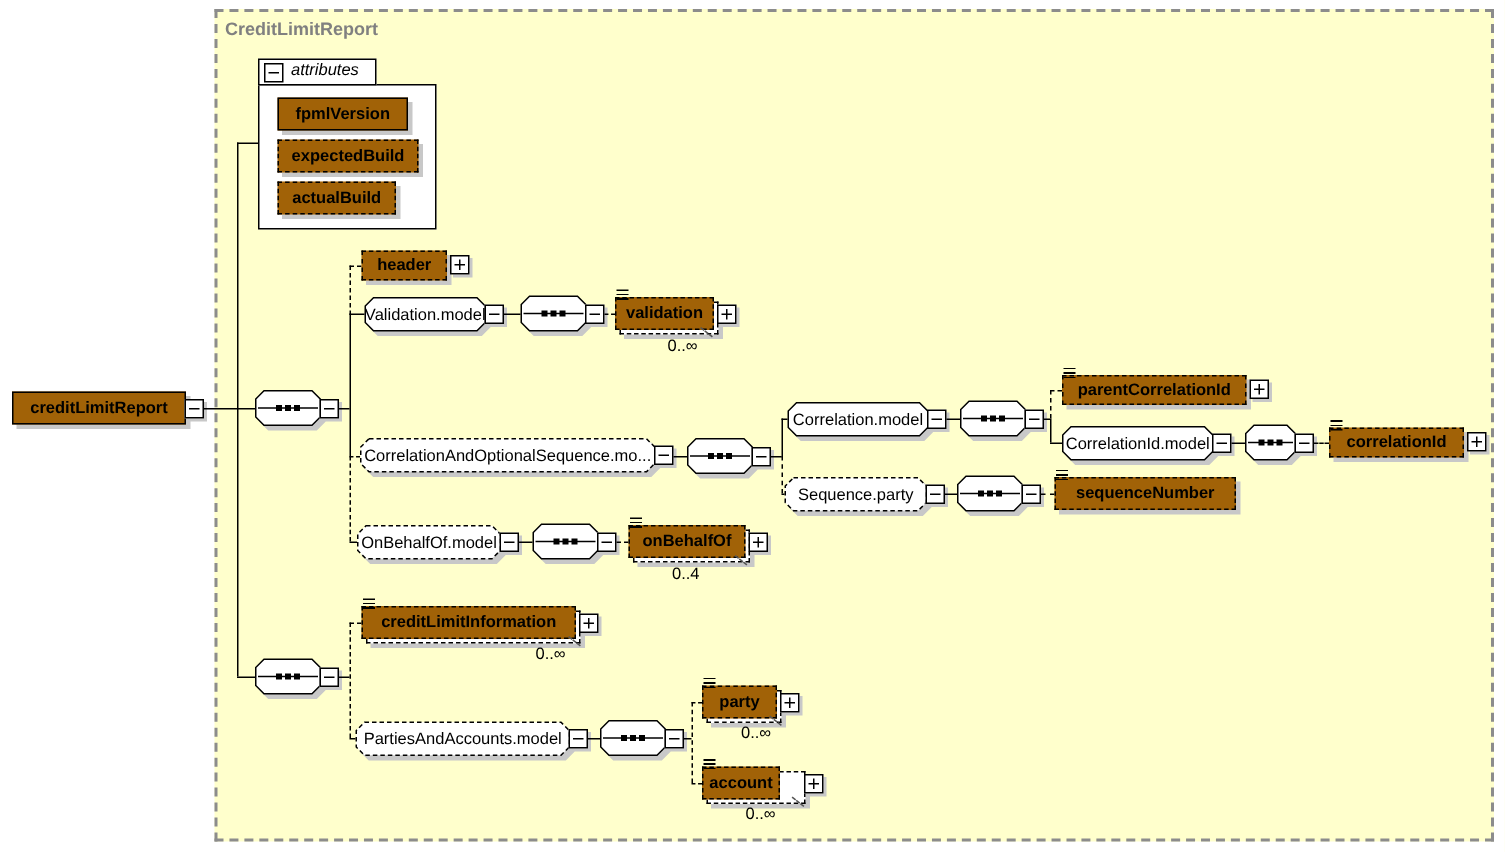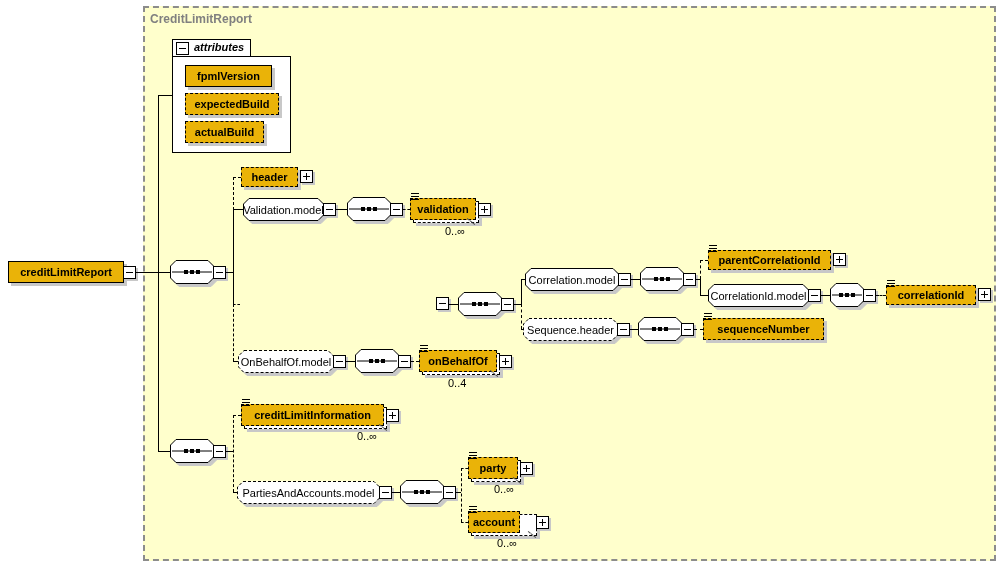--- a/index.html
+++ b/index.html
@@ -1,21 +1,21 @@
 <!DOCTYPE html>
 <html><head>
 <meta charset="utf-8">
 <style>
   html,body{margin:0;padding:0;background:#fff;font-family:"Liberation Sans",sans-serif;}
   #canvas{position:relative;width:1003px;height:568px;background:#ffffff;overflow:hidden;}
   .container{position:absolute;left:143px;top:6px;width:853px;height:555px;background:#FFFFCC;
              border:2px dashed #8C8C8C;box-sizing:border-box;}
   .title{position:absolute;left:150px;top:12px;font-size:12px;font-weight:bold;color:#808080;}
   
-  .ebox{position:absolute;height:22px;background:#eab308;border:1px solid #000;box-shadow:3px 3px 0 #C8C8C8;
+  .ebox{position:absolute;height:22px;background:#a16207;border:1px solid #000;box-shadow:3px 3px 0 #C8C8C8;
         display:flex;align-items:center;justify-content:center;font-size:11px;font-weight:bold;
         white-space:nowrap;box-sizing:border-box;color:#000;}
   .ebox.dashed{border-style:dashed;text-align:center;}
   .ebox.noshadow{box-shadow:none;}
   .back{position:absolute;height:22px;background:#fff;border:1px dashed #000;box-shadow:3px 3px 0 #C8C8C8;box-sizing:border-box;}
   .glyph::before{content:"";position:absolute;left:0;top:-6px;width:8px;height:7px;
         background:repeating-linear-gradient(to bottom,#000 0 1px,transparent 1px 3px);}
   
   .pm{position:absolute;width:13px;height:13px;background:#fff;border:1px solid #000;
       box-shadow:2px 2px 0 #C8C8C8;box-sizing:border-box;}
@@ -30,21 +30,21 @@
   
   .oct{position:absolute;}
   .olabel{position:relative;display:flex;width:100%;height:100%;align-items:center;justify-content:center;
           font-size:11px;color:#000;z-index:1;white-space:nowrap;text-align:right;}
   .occurs{position:absolute;font-size:11px;color:#000;}
   .tick{position:absolute;width:10px;height:0;border-top:1px dashed #555;transform:rotate(38deg);}
   
   .tab{position:absolute;left:172px;top:39px;width:79px;height:18px;background:#fff;border:1px solid #000;
        box-sizing:border-box;z-index:2;}
   .tabbody{position:absolute;left:172px;top:56px;width:119px;height:97px;background:#fff;border:1px solid #000;box-sizing:border-box;}
-  .attr-label{position:absolute;left:21px;top:1px;font-size:11px;font-weight:bold;font-style:italic;color:#000;white-space:nowrap;text-align:right;}
+  .attr-label{position:absolute;left:21px;top:1px;font-size:11px;font-weight:normal;font-style:italic;color:#000;white-space:nowrap;text-align:right;}
 </style>
 </head>
 <body>
 
 <div id="canvas">
 
   <div class="container"></div>
   <div class="title">CreditLimitReport</div>
 
   <div class="ebox" style="left:8px;top:261px;width:116px">creditLimitReport</div>
@@ -112,20 +112,29 @@
     </div>
   <div class="pm" style="left:390px;top:203px"></div>
   <div class="hd" style="left:403px;top:209px;width:7px"></div>
   <div class="back" style="left:413px;top:201px;width:66px"></div>
   <div class="ebox dashed noshadow glyph" style="left:410px;top:198px;width:66px">validation</div>
   <div class="pm plus" style="left:478px;top:203px"></div>
   <div class="tick" style="left:466px;top:221px"></div>
   <div class="occurs" style="left:445px;top:225px">0..∞</div>
 
   <div class="hd" style="left:233px;top:304px;width:7px"></div>
+  <div class="oct" style="left:240px;top:292px;width:197px;height:23px">
+      <svg width="201" height="27" style="position:absolute;left:0;top:0;overflow:visible">
+        <g transform="translate(3,3)">
+          <polygon points="6,.5 191,.5 196.5,6 196.5,17 191,22.5 6,22.5 .5,17 .5,6" fill="#C8C8C8" stroke="#C8C8C8"></polygon>
+        </g>
+        <polygon points="6,.5 191,.5 196.5,6 196.5,17 191,22.5 6,22.5 .5,17 .5,6" fill="#fff" stroke="#000" stroke-dasharray="3,2"></polygon>
+      </svg>
+    <span class="olabel">CorrelationAndOptionalSequence.mo...</span>
+  </div>
   <div class="pm" style="left:436px;top:297px"></div>
   <div class="hs" style="left:449px;top:304px;width:9px"></div>
   <div class="oct" style="left:458px;top:292px;width:44px;height:24px">
       <svg width="48" height="28" style="position:absolute;left:0;top:0;overflow:visible">
         <g transform="translate(3,3)">
           <polygon points="6,.5 38,.5 43.5,6 43.5,18 38,23.5 6,23.5 .5,18 .5,6" fill="#C8C8C8" stroke="#C8C8C8"></polygon>
         </g>
         <polygon points="6,.5 38,.5 43.5,6 43.5,18 38,23.5 6,23.5 .5,18 .5,6" fill="#fff" stroke="#000"></polygon>
         <line x1="2" y1="12" x2="42" y2="12" stroke="#000"></line>
         <rect x="14" y="10" width="4" height="4" fill="#000"></rect>
@@ -201,21 +210,21 @@
   <div class="pm plus" style="left:978px;top:288px"></div>
 
   <div class="hd" style="left:521px;top:329px;width:2px"></div>
   <div class="oct" style="left:523px;top:318px;width:95px;height:23px">
       <svg width="99" height="27" style="position:absolute;left:0;top:0;overflow:visible">
         <g transform="translate(3,3)">
           <polygon points="6,.5 89,.5 94.5,6 94.5,17 89,22.5 6,22.5 .5,17 .5,6" fill="#C8C8C8" stroke="#C8C8C8"></polygon>
         </g>
         <polygon points="6,.5 89,.5 94.5,6 94.5,17 89,22.5 6,22.5 .5,17 .5,6" fill="#fff" stroke="#000" stroke-dasharray="3,2"></polygon>
       </svg>
-    <span class="olabel">Sequence.header</span>
+    <span class="olabel">Sequence.party</span>
   </div>
   <div class="pm" style="left:617px;top:323px"></div>
   <div class="hs" style="left:630px;top:329px;width:8px"></div>
   <div class="oct" style="left:638px;top:317px;width:44px;height:24px">
       <svg width="48" height="28" style="position:absolute;left:0;top:0;overflow:visible">
         <g transform="translate(3,3)">
           <polygon points="6,.5 38,.5 43.5,6 43.5,18 38,23.5 6,23.5 .5,18 .5,6" fill="#C8C8C8" stroke="#C8C8C8"></polygon>
         </g>
         <polygon points="6,.5 38,.5 43.5,6 43.5,18 38,23.5 6,23.5 .5,18 .5,6" fill="#fff" stroke="#000"></polygon>
         <line x1="2" y1="12" x2="42" y2="12" stroke="#000"></line>

